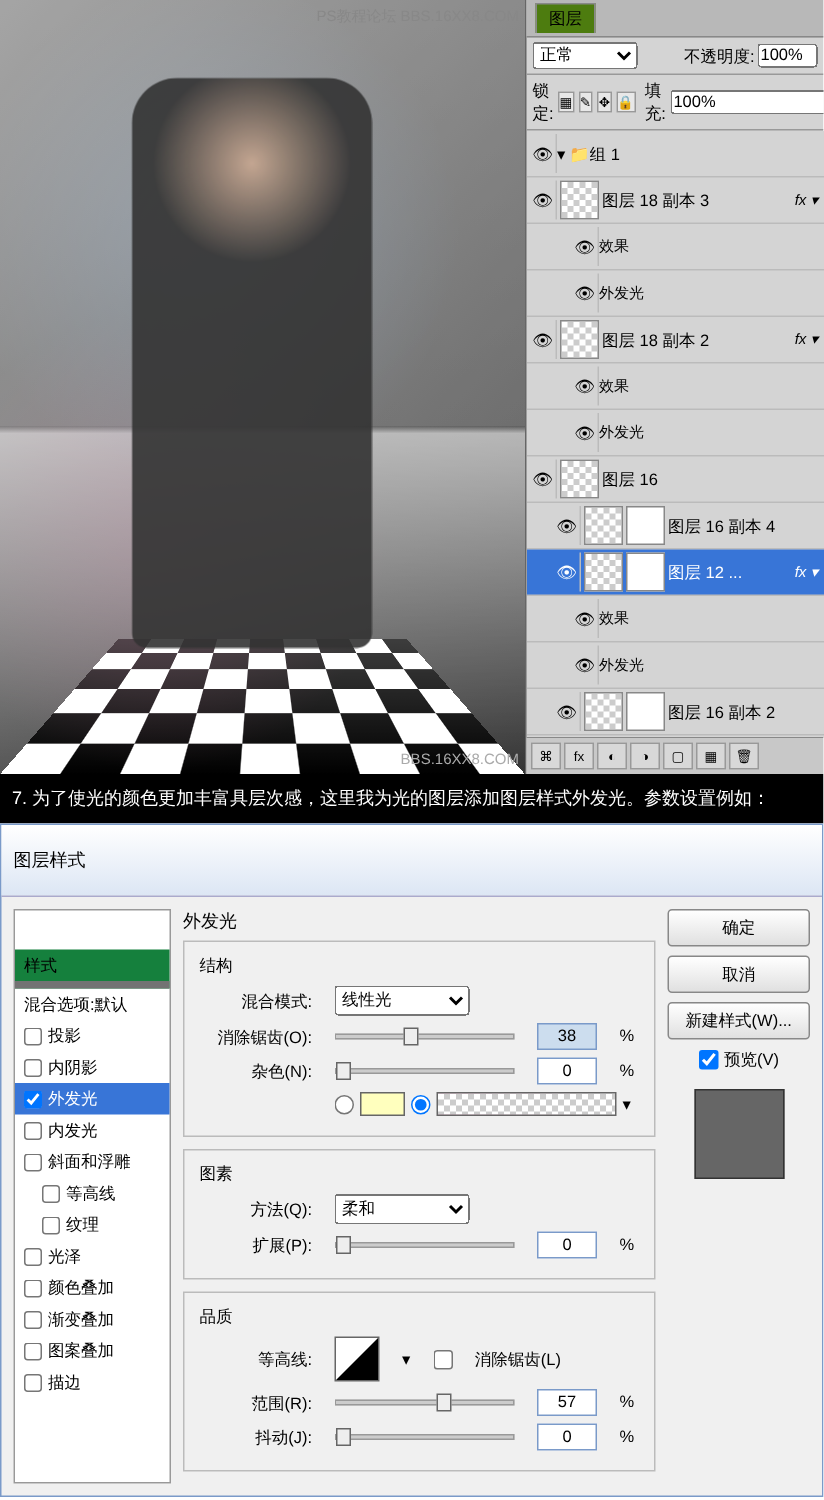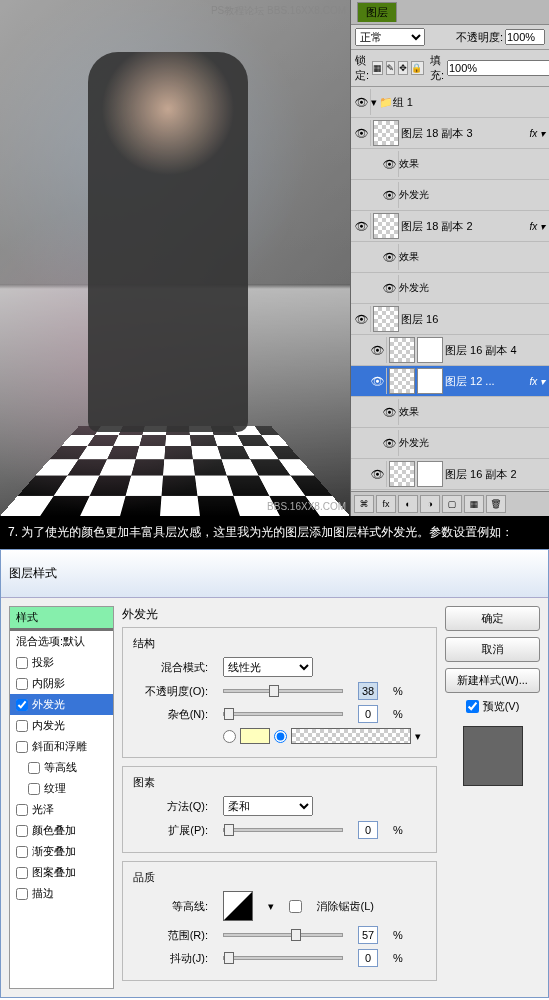--- a/index.html
+++ b/index.html
@@ -33,34 +33,34 @@
 .layer-item.sub .name { font-size: 10px; }
 .layer-bottom { display: flex; padding: 3px; border-top: 1px solid #888; background: #c8c8c8; gap: 2px; }
 .layer-bottom .btn { width: 20px; height: 18px; border: 1px solid #999; background: #d8d8d8; display: flex; align-items: center; justify-content: center; font-size: 9px; }
 
 .caption { background: #000; color: #fff; padding: 8px; font-size: 12px; }
 
 .dialog { border: 1px solid #7a9ac9; background: #f0f0f0; }
 .dialog-title { background: linear-gradient(#fff, #dce6f4); padding: 15px 8px; border-bottom: 1px solid #aac; font-size: 12px; }
 .dialog-body { display: flex; padding: 8px; gap: 8px; }
 .styles-list { width: 105px; border: 1px solid #999; background: #fff; }
-.styles-list .hdr { background: #86efac; padding: 3px 6px; border-bottom: 3px solid #737373; font-size: 11px; }
+.styles-list .hdr { background: #15803d; padding: 3px 6px; border-bottom: 5px solid #737373; font-size: 11px; margin-top: 26px; }
 .style-item { padding: 3px 6px; font-size: 11px; display: flex; align-items: center; gap: 4px; }
 .style-item.selected { background: #3875d7; color: #fff; }
 .style-item input[type=checkbox] { width: 12px; height: 12px; }
 
 .settings { flex: 1; }
 .fieldset { border: 1px solid #bbb; padding: 8px 10px; margin-bottom: 8px; background: #f0f0f0; }
 .fieldset-title { font-size: 11px; margin-bottom: 6px; }
 .row { display: flex; align-items: center; margin: 5px 0; gap: 15px; }
 .row .rlbl { width: 75px; text-align: right; font-size: 11px; }
 .row select { font-size: 11px; height: 20px; width: 90px; }
 .row .slider { flex: 1; height: 4px; background: #ccc; border: 1px solid #999; position: relative; max-width: 120px; }
 .row .slider .thumb-s { position: absolute; width: 10px; height: 12px; background: #eee; border: 1px solid #666; top: -5px; }
-.row input[type=text] { width: 20px; font-size: 11px; height: 18px; text-align: center; border: 1px solid #7a9ac9; }
+.row input[type=text] { width: 40px; font-size: 11px; height: 18px; text-align: center; border: 1px solid #7a9ac9; }
 .row .unit { font-size: 11px; }
 .row .swatch { width: 30px; height: 16px; border: 1px solid #666; }
 .row .radio-group { display: flex; align-items: center; gap: 4px; }
 .row .gradient-bar { width: 120px; height: 16px; border: 1px solid #666; background: linear-gradient(to right, rgba(255,180,200,1), rgba(255,180,200,0.2)); background-image: repeating-conic-gradient(#ccc 0 25%, #fff 0 50%), linear-gradient(to right, #f9c, transparent); background-size: 8px 8px, 100% 100%; background-blend-mode: normal; }
 .row .contour { width: 30px; height: 30px; border: 1px solid #666; background: linear-gradient(135deg, #fff 49%, #000 51%); }
 
 .right-buttons { width: 95px; display: flex; flex-direction: column; gap: 6px; }
 .right-buttons button { padding: 4px; font-size: 11px; border: 1px solid #888; background: linear-gradient(#fff, #e0e0e0); border-radius: 3px; }
 .preview-box { width: 60px; height: 60px; background: #666; border: 1px solid #333; margin: 6px auto; }
 .chk { display: flex; align-items: center; gap: 4px; font-size: 11px; justify-content: center; }
@@ -257,21 +257,21 @@
     <div class="settings">
       <div style="font-size:12px;margin-bottom:4px">外发光</div>
 
       <div class="fieldset">
         <div class="fieldset-title">结构</div>
         <div class="row">
           <span class="rlbl">混合模式:</span>
           <select><option>线性光</option></select>
         </div>
         <div class="row">
-          <span class="rlbl">不透明度(O):</span>
+          <span class="rlbl">消除锯齿(O):</span>
           <div class="slider">
               <div class="thumb-s" style="left:38%"></div>
             </div>
           <input type="text" style="background: rgb(204, 221, 238);" value="38">
           <span class="unit">%</span>
         </div>
         <div class="row">
           <span class="rlbl">杂色(N):</span>
           <div class="slider">
               <div class="thumb-s" style="left:0"></div>

